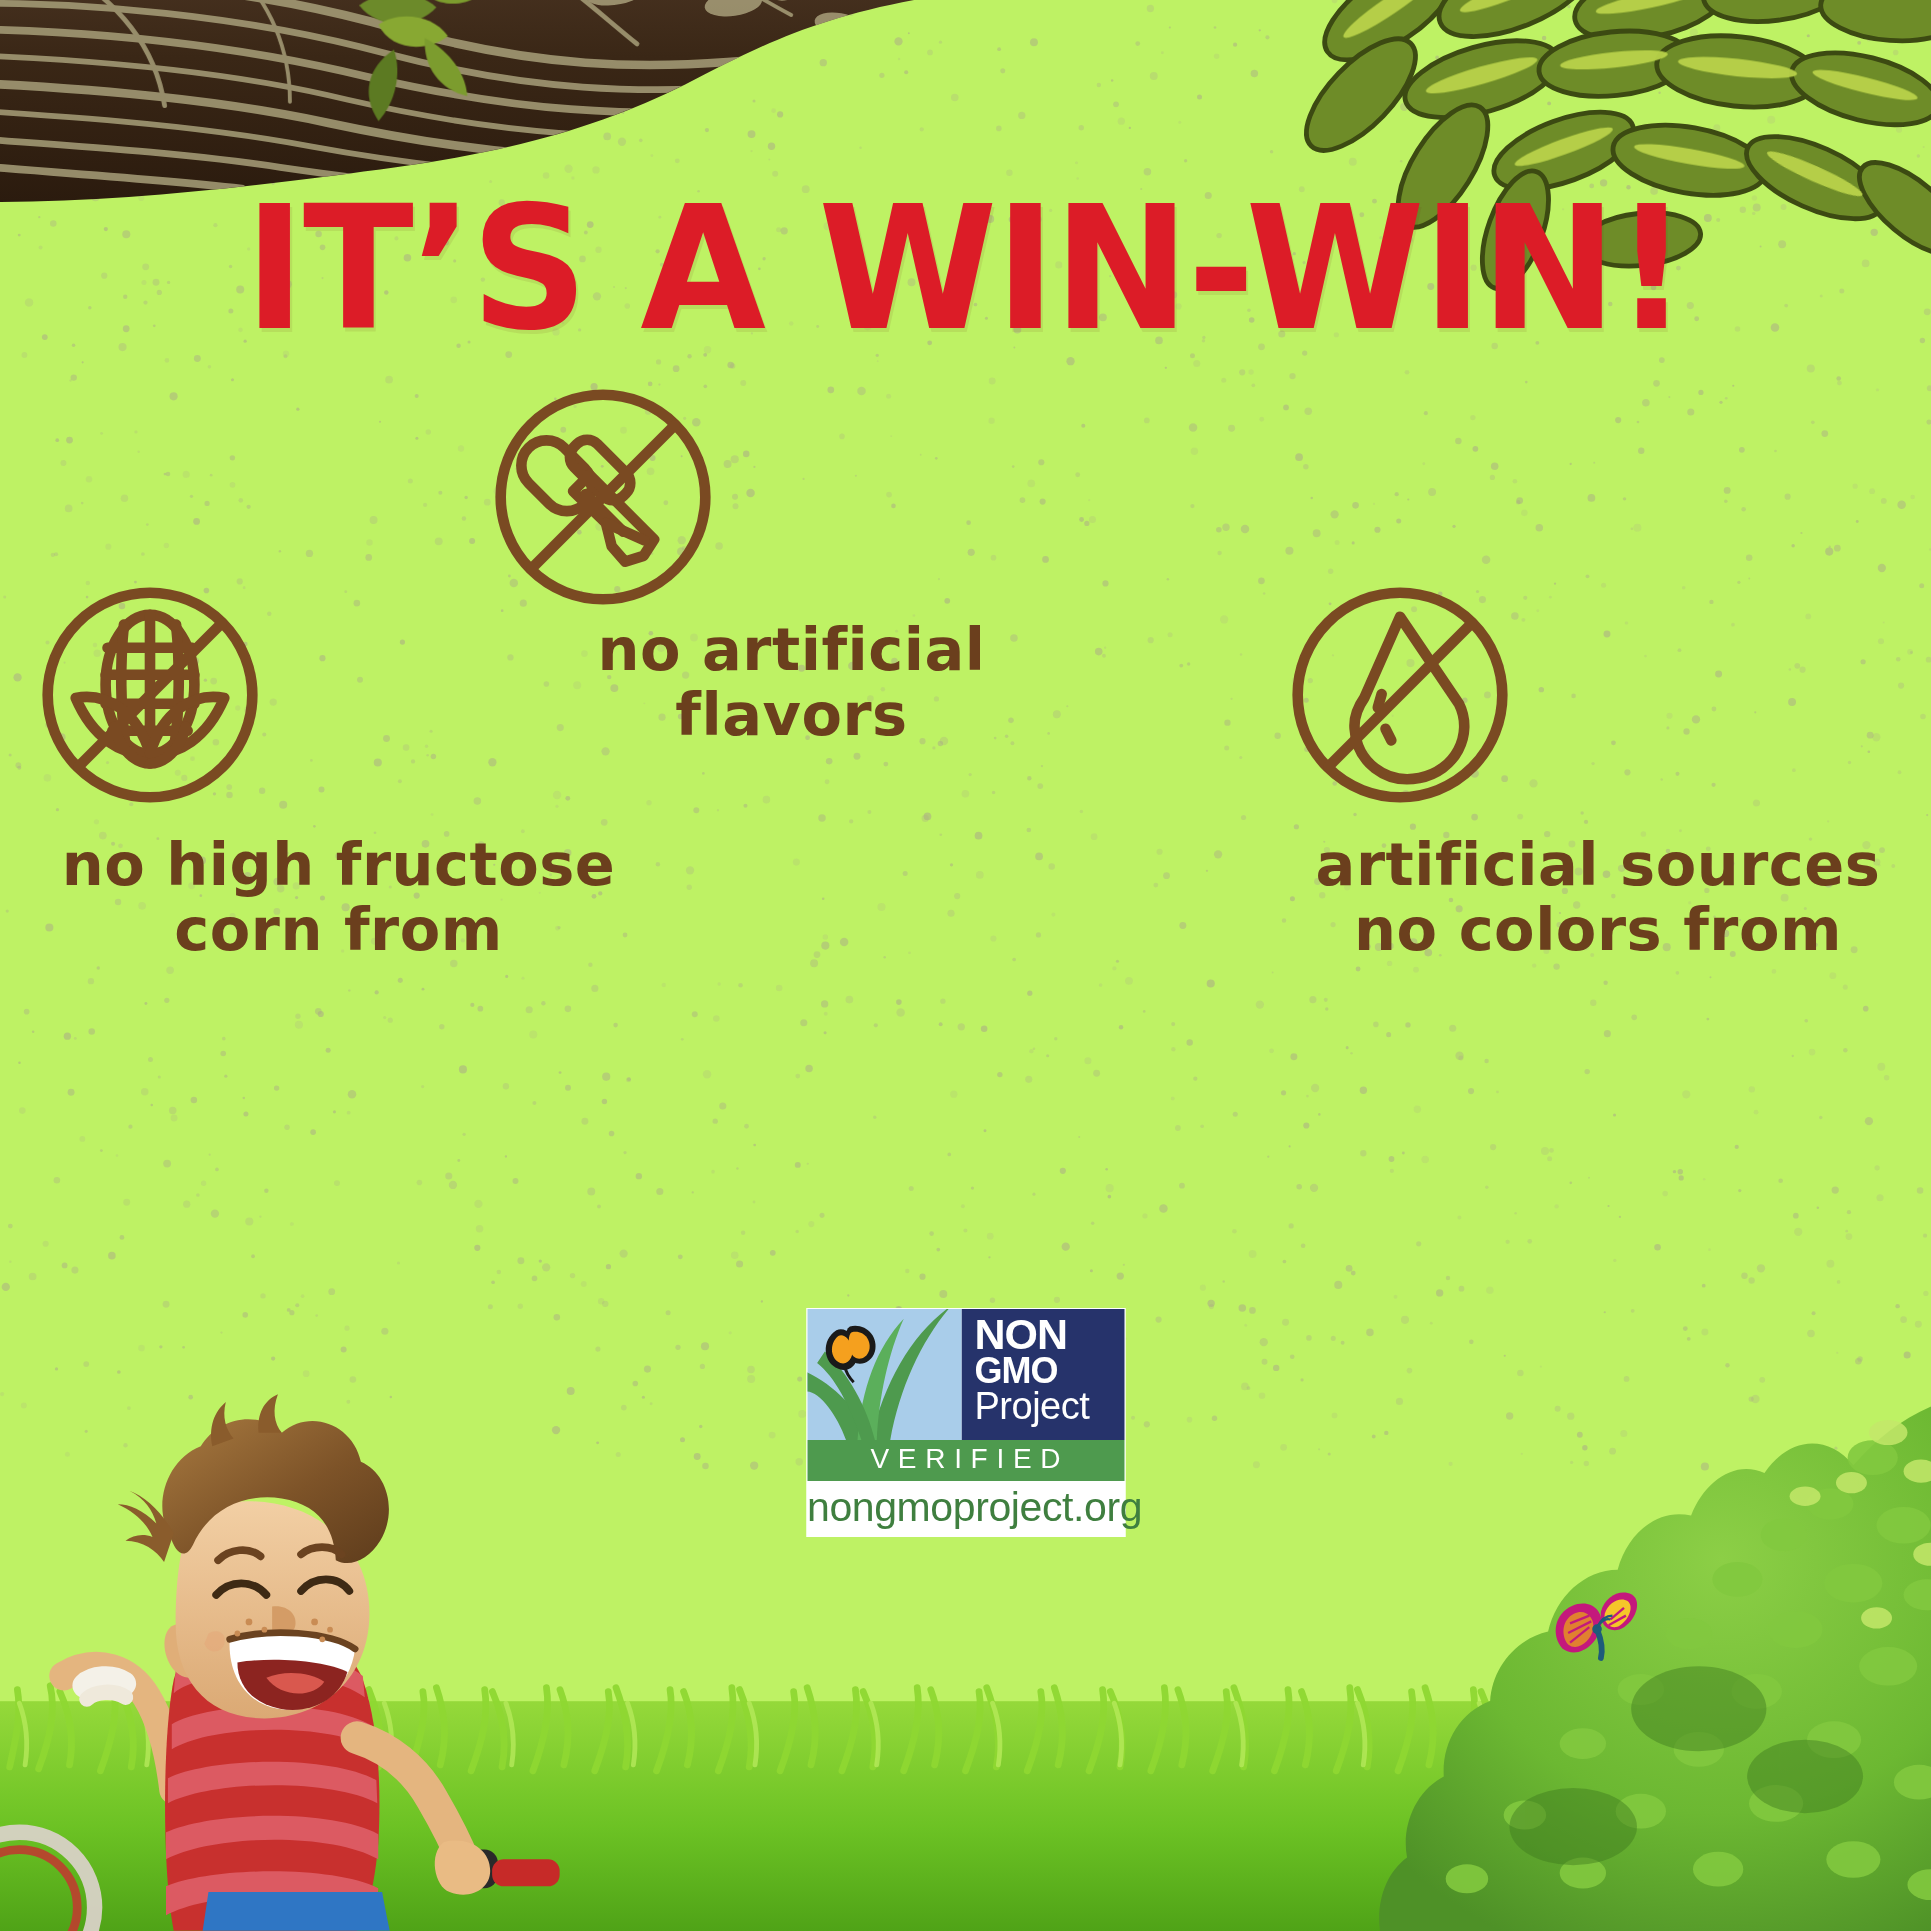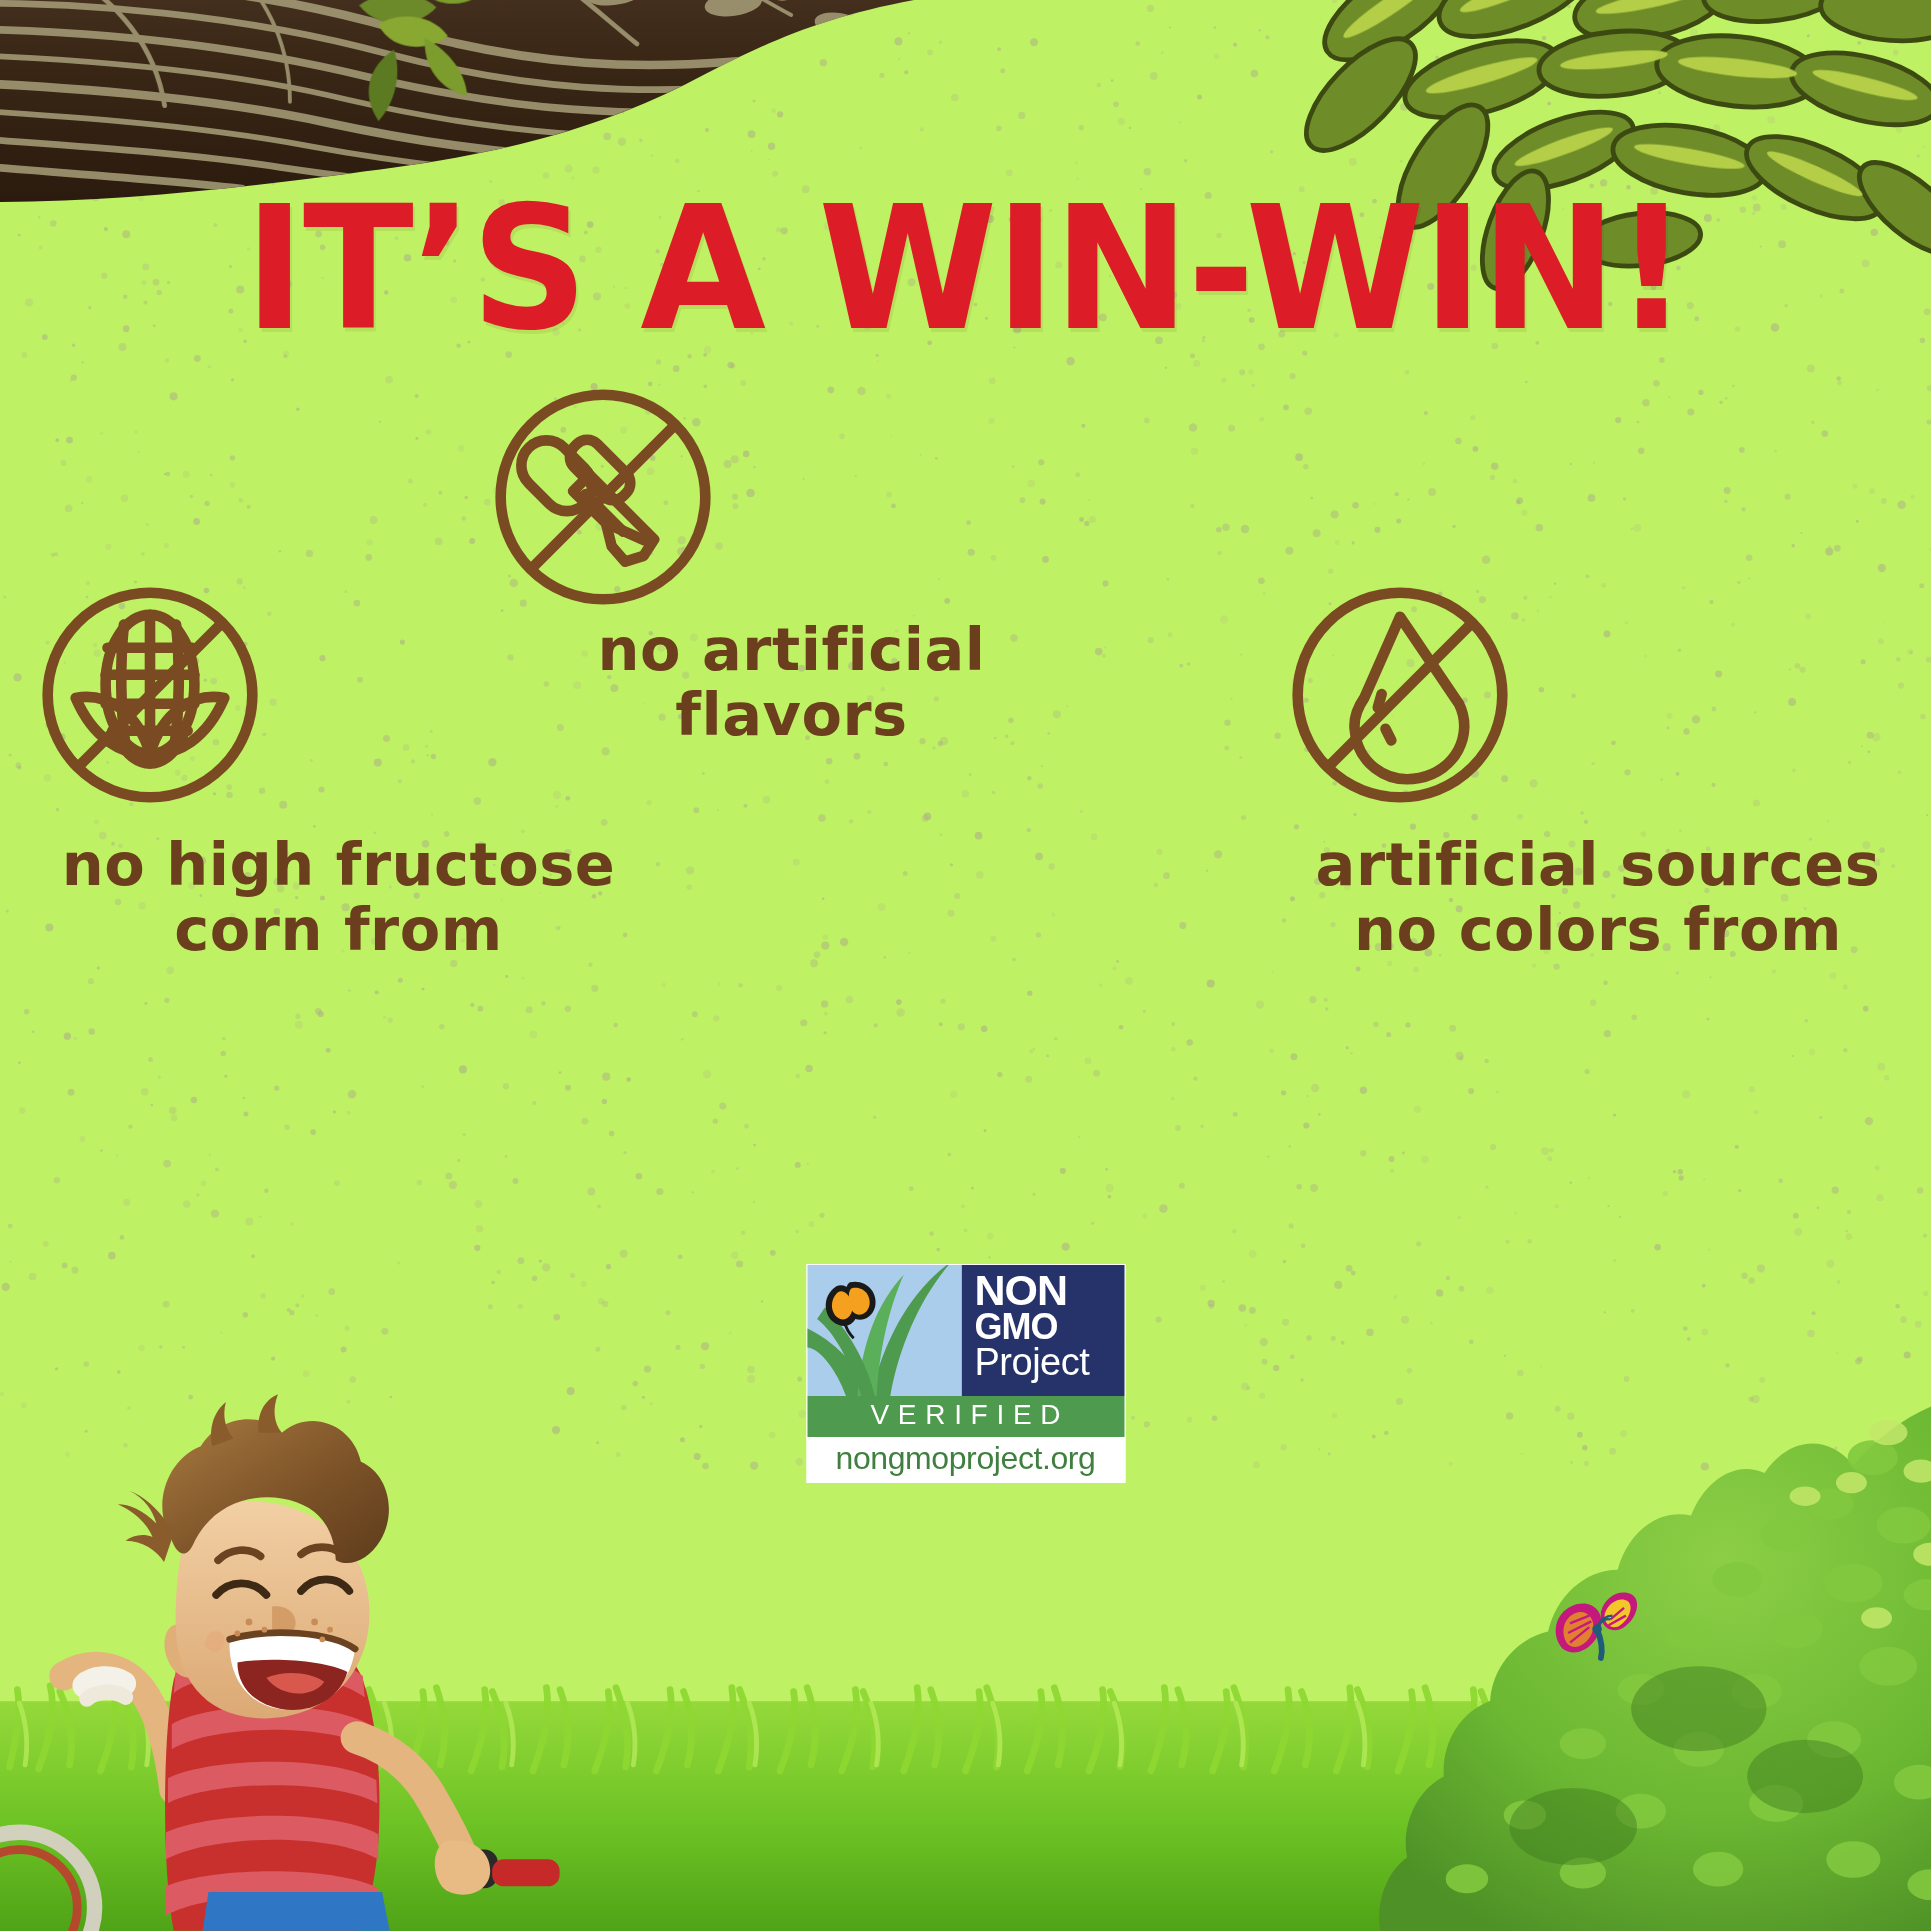--- a/index.html
+++ b/index.html
@@ -87,21 +87,21 @@
   .claim-mid   { left: 492px; top: 0px;   width: 599px; }
   .claim-mid .label  { margin-top: 10px; }
   .claim-right { right: 24px; top: 198px; width: 618px; }
   .claim-right .icon { margin: 0 auto 27px; }
 
   .icon { display: block; }
 
   
   .badge-wrap {
     position: absolute;
-    top: 1264px; left: 50%;
+    top: 1308px; left: 50%;
     transform: translateX(-50%);
     z-index: 9;
   }
   .nongmo {
     width: 319px;
     background: #FFFFFF;
     padding: 0;
     border: 1px solid #ffffff;
     display: block;
   }
@@ -153,21 +153,21 @@
     padding-left: 8.7px;
   }
   .nongmo-url {
     background: #ffffff;
     text-align: center;
     padding: 2.9px 0 5.8px;
   }
   .nongmo-url span {
     font-family: "Liberation Sans", sans-serif;
     color: #3F7F3F;
-    font-size: 32px;
+    font-size: 41px;
     letter-spacing: -0.4px;
   }
 
   
   .caption {
     position: absolute;
     top: 1540px; left: 0; right: 0;
     text-align: center;
     z-index: 9;
   }

